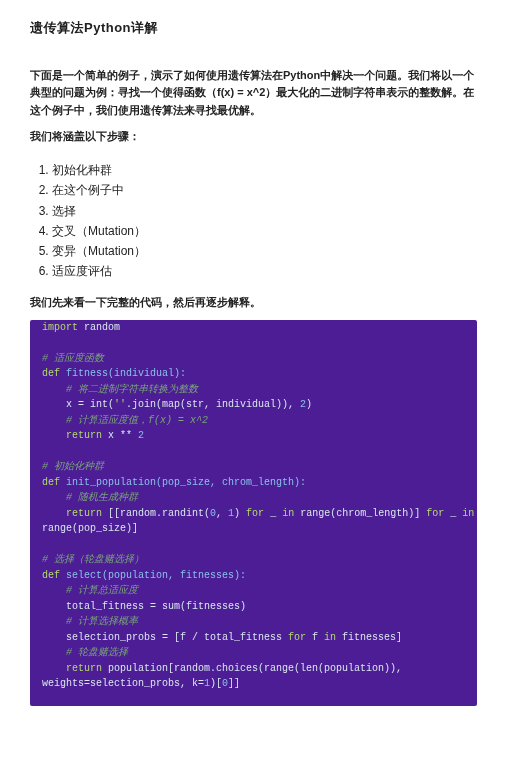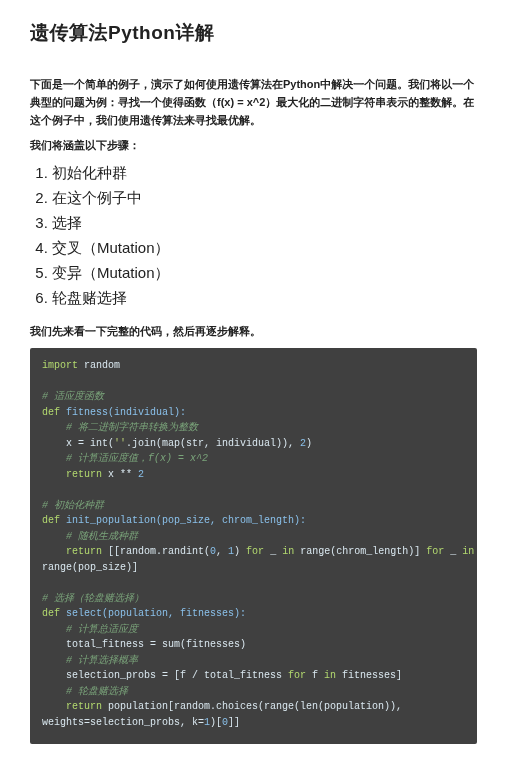--- a/index.html
+++ b/index.html
@@ -8,41 +8,41 @@
     height: 761px;
     background: #fff;
     font-family: "Microsoft YaHei", "PingFang SC", Arial, sans-serif;
     color: #222;
     font-size: 11px;
     line-height: 1.6;
     padding: 18px 30px 0 30px;
     overflow: hidden;
   }
   h1 {
-    font-size: 19px;
+    font-size: 13px;
     font-weight: 700;
     margin-bottom: 28px;
     letter-spacing: 0.5px;
   }
   .intro { font-weight: 700; margin: 24px 0 8px 0; }
-  .steps-lead { font-weight: 700; margin: 8px 0 6px 0; }
+  .steps-lead { font-weight: 700; margin: 8px 0 16px 0; }
   ol.steps {
     list-style: decimal;
     padding-left: 22px;
     margin: 4px 0 10px 0;
   }
-  ol.steps li { font-size: 15px; margin: 1px 0; }
+  ol.steps li { font-size: 12px; margin: 1px 0; }
   .precode { font-weight: 700; margin: 13px 0 8px 0; }
   .codeblock {
-    background: #404040;
+    background: #4c1d95;
     color: #d9e7ef;
     font-family: "Consolas","Courier New",monospace;
     font-size: 10px;
     line-height: 1.55;
-    padding: 10px 12px 14px 12px;
+    padding: 0 12px 14px 12px;
     border-radius: 2px;
     white-space: pre;
     overflow: hidden;
     margin-top: 8px;
   }
   .tok-kw   { color: #b3d96f; }
   .tok-fn   { color: #8ac0ea; }
   .tok-cm   { color: #7aa47a; font-style: italic; }
   .tok-str  { color: #b4c973; }
   .tok-num  { color: #8ac0ea; }
@@ -55,21 +55,21 @@
 <p class="intro">下面是一个简单的例子，演示了如何使用遗传算法在Python中解决一个问题。我们将以一个典型的问题为例：寻找一个使得函数（f(x) = x^2）最大化的二进制字符串表示的整数解。在这个例子中，我们使用遗传算法来寻找最优解。</p>
 
 <p class="steps-lead">我们将涵盖以下步骤：</p>
 
 <ol class="steps">
   <li>初始化种群</li>
   <li>在这个例子中</li>
   <li>选择</li>
   <li>交叉（Mutation）</li>
   <li>变异（Mutation）</li>
-  <li>轮盘赌选择</li>
+  <li>适应度评估</li>
 </ol>
 
 <p class="precode">我们先来看一下完整的代码，然后再逐步解释。</p>
 
 <div class="codeblock"><span class="tok-kw">import</span><span> random</span>
 
 <span class="tok-cm"># 适应度函数</span>
 <span class="tok-kw">def</span><span class="tok-fn"> fitness(individual):</span>
 <span class="tok-cm">    # 将二进制字符串转换为整数</span>
 <span>    x = int(</span><span class="tok-str">''</span><span>.join(map(str, individual)), </span><span class="tok-num">2</span><span>)</span>

